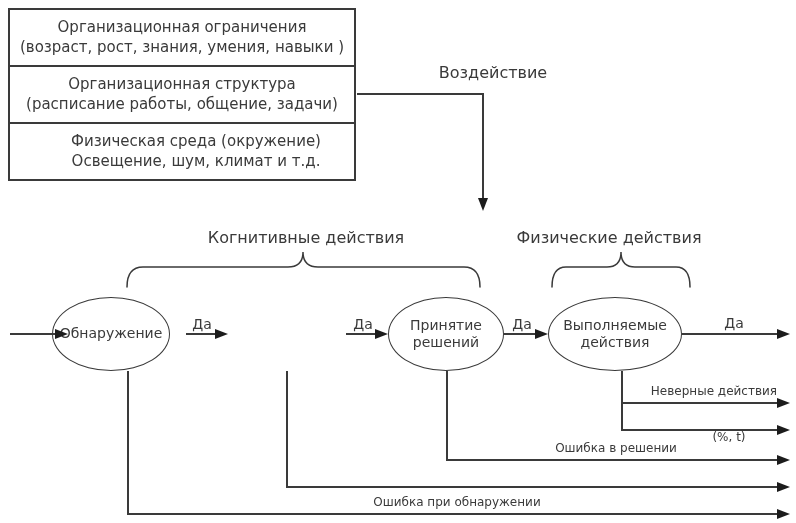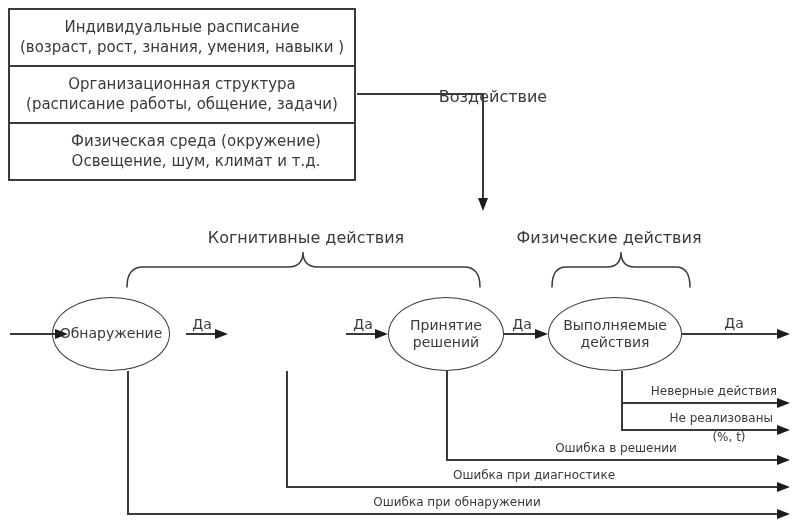--- a/index.html
+++ b/index.html
@@ -43,34 +43,34 @@
   .ya { position:absolute; width:30px; font-size:14px; text-align:center; }
   svg.braces { position:absolute; left:100px; top:250px; }
 </style>
 </head>
 <body>
 
 <div id="canvas">
 
   <div class="cbox">
     <div class="crow">
-      <div>Индивидуальные расписание</div>
+      <div>Организационная ограничения</div>
       <div>(возраст, рост, знания, умения, навыки )</div>
     </div>
     <div class="crow">
       <div>Организационная структура</div>
       <div>(расписание работы, общение, задачи)</div>
     </div>
     <div class="crow">
       <div>Физическая среда (окружение)</div>
       <div>Освещение, шум, климат и т.д.</div>
     </div>
   </div>
 
-  <div class="lbl big" style="left:428px; top:63px; width:130px;margin-top:24px;">Воздействие</div>
+  <div class="lbl big" style="left:428px; top:63px; width:130px;">Воздействие</div>
   <div class="hline" style="left:357px; top:93px; width:126px;"></div>
   <div class="vline" style="left:482px; top:93px; height:106px;"></div>
   <div class="arr-d" style="left:478px; top:198px;"></div>
 
   <div class="lbl big" style="left:196px; top:228px; width:220px;">Когнитивные действия</div>
   <div class="lbl big" style="left:499px; top:228px; width:220px;">Физические действия</div>
   <svg class="braces" width="600" height="42" viewBox="0 0 600 42">
     <path d="M 27 37 Q 27 17 43 17 L 188 17 Q 203 17 203 2 Q 203 17 218 17 L 364 17 Q 380 17 380 37" fill="none" stroke="#3a3a3a" stroke-width="1.5" stroke-linecap="round"></path>
     <path d="M 452 37 Q 452 17 466 17 L 507 17 Q 521 17 521 2 Q 521 17 535 17 L 576 17 Q 590 17 590 37" fill="none" stroke="#3a3a3a" stroke-width="1.5" stroke-linecap="round"></path>
   </svg>
@@ -105,31 +105,29 @@
   <div class="hline" style="left:682px; top:333px; width:96px;"></div>
   <div class="arr-r" style="left:777px; top:329px;"></div>
   <div class="ya" style="left:719px; top:315px;">Да</div>
 
   <div class="vline" style="left:621px; top:371px; height:59px;"></div>
   <div class="hline" style="left:621px; top:402px; width:156px;"></div>
   <div class="arr-r" style="left:777px; top:398px;"></div>
   <div class="lbl right" style="left:617px; top:384px; width:160px;">Неверные действия</div>
   <div class="hline" style="left:621px; top:429px; width:156px;"></div>
   <div class="arr-r" style="left:777px; top:425px;"></div>
-  <div class="lbl right" style="left:617px; top:411px; width:156px;">Не реализованы</div>
   <div class="lbl" style="left:679px; top:430px; width:100px;">(%, t)</div>
 
   <div class="vline" style="left:446px; top:371px; height:89px;"></div>
   <div class="hline" style="left:446px; top:459px; width:331px;"></div>
   <div class="arr-r" style="left:777px; top:455px;"></div>
   <div class="lbl" style="left:536px; top:441px; width:160px;">Ошибка в решении</div>
 
   <div class="vline" style="left:286px; top:371px; height:116px;"></div>
   <div class="hline" style="left:286px; top:486px; width:491px;"></div>
   <div class="arr-r" style="left:777px; top:482px;"></div>
-  <div class="lbl" style="left:424px; top:468px; width:220px;">Ошибка при диагностике</div>
 
   <div class="vline" style="left:127px; top:371px; height:143px;"></div>
   <div class="hline" style="left:127px; top:513px; width:650px;"></div>
   <div class="arr-r" style="left:777px; top:509px;"></div>
   <div class="lbl" style="left:347px; top:495px; width:220px;">Ошибка при обнаружении</div>
 
 </div>
 
 </body></html>

